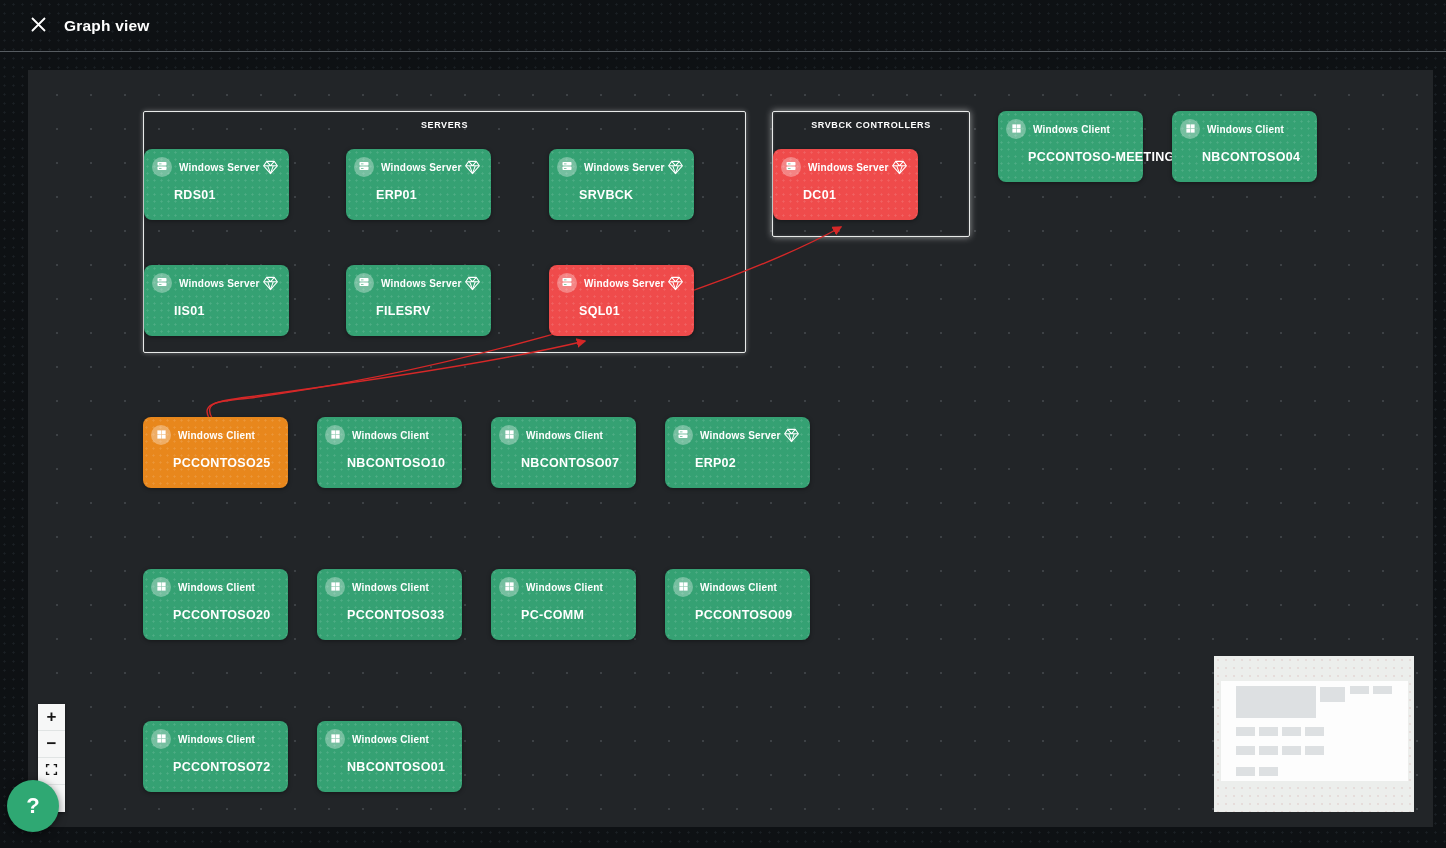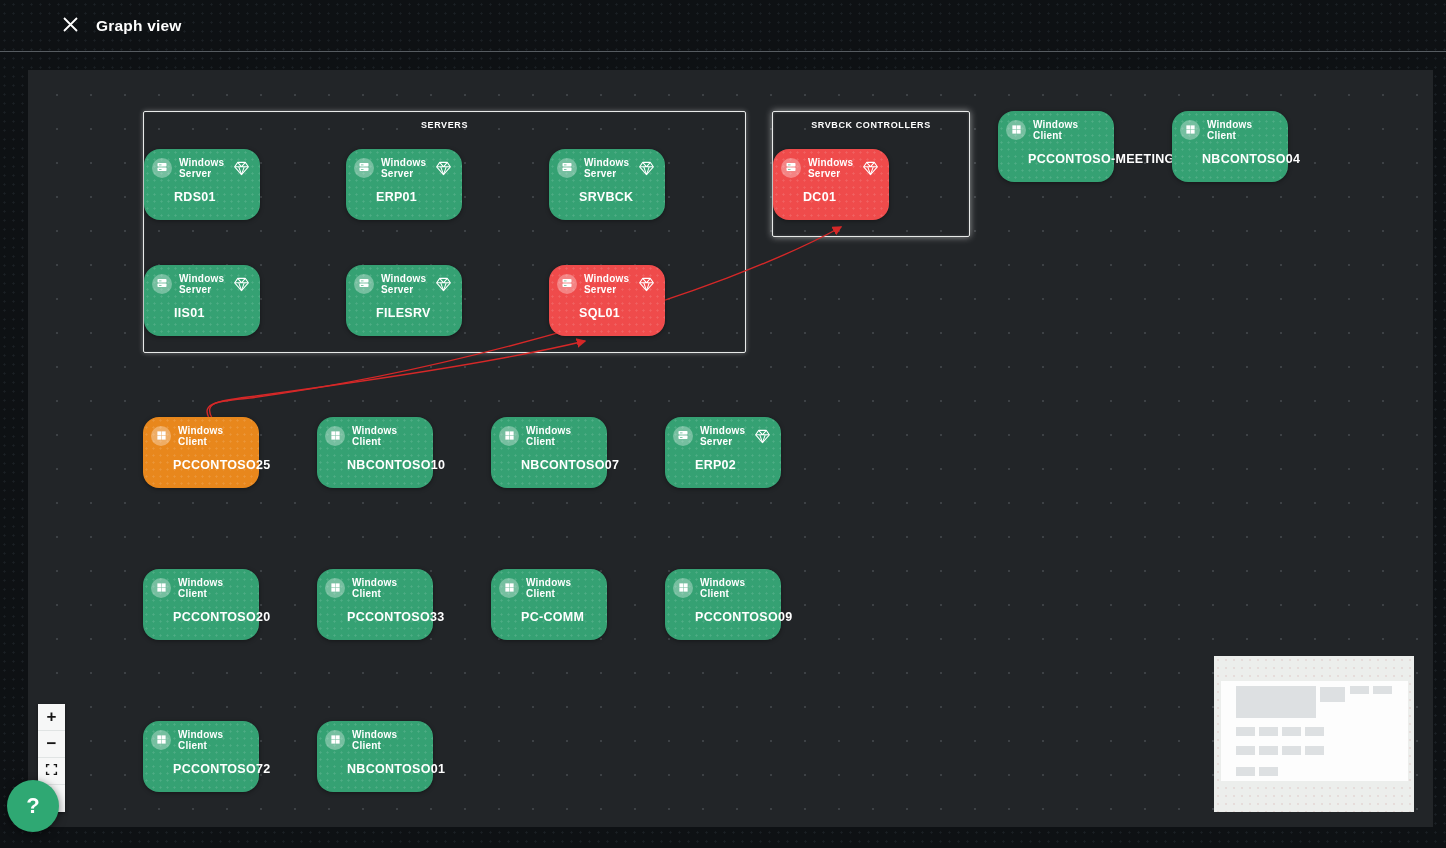--- a/index.html
+++ b/index.html
@@ -12,21 +12,20 @@
     position:relative;
     color:#fff;
   }
 
   
   .header {
     position:absolute; left:0; top:0; width:1446px; height:52px;
     display:flex; align-items:center;
     border-bottom:1px solid #575c61;
     z-index:10;
-    padding-left:32px;
   }
   .close-btn {
     width:40px; height:40px; margin-left:18px;
     display:flex; align-items:center; justify-content:center;
     cursor:pointer; background:transparent; border:none;
   }
   .page-title { font-size:15.5px; font-weight:bold; letter-spacing:0.2px; margin-left:6px; }
 
   
   .canvas {
@@ -47,21 +46,21 @@
   }
   .group-box .group-label {
     position:absolute; top:8px; left:0; width:100%;
     text-align:center; font-size:9px; font-weight:bold;
     letter-spacing:0.6px; color:#fff;
   }
   .group-box.glow { box-shadow: 0 0 7px rgba(255,255,255,0.55), inset 0 0 3px rgba(255,255,255,0.2); }
 
   
   .node {
-    position:absolute; width:116px; height:71px; border-radius:16px;
+    position:absolute; width:145px; height:71px; border-radius:8px;
     color:#fff; cursor:pointer;
     background-image: radial-gradient(rgba(255,255,255,0.13) 0.9px, transparent 1.2px);
     background-size: 7px 7px;
     box-shadow: 0 1px 4px rgba(0,0,0,0.4);
     z-index:3;
   }
   .node.green  { background-color:#35a173; }
   .node.red    { background-color:#ef4b4b; }
   .node.orange { background-color:#e8871c; }
   .node-head { display:flex; align-items:center; padding:8px 10px 0 8px; }

